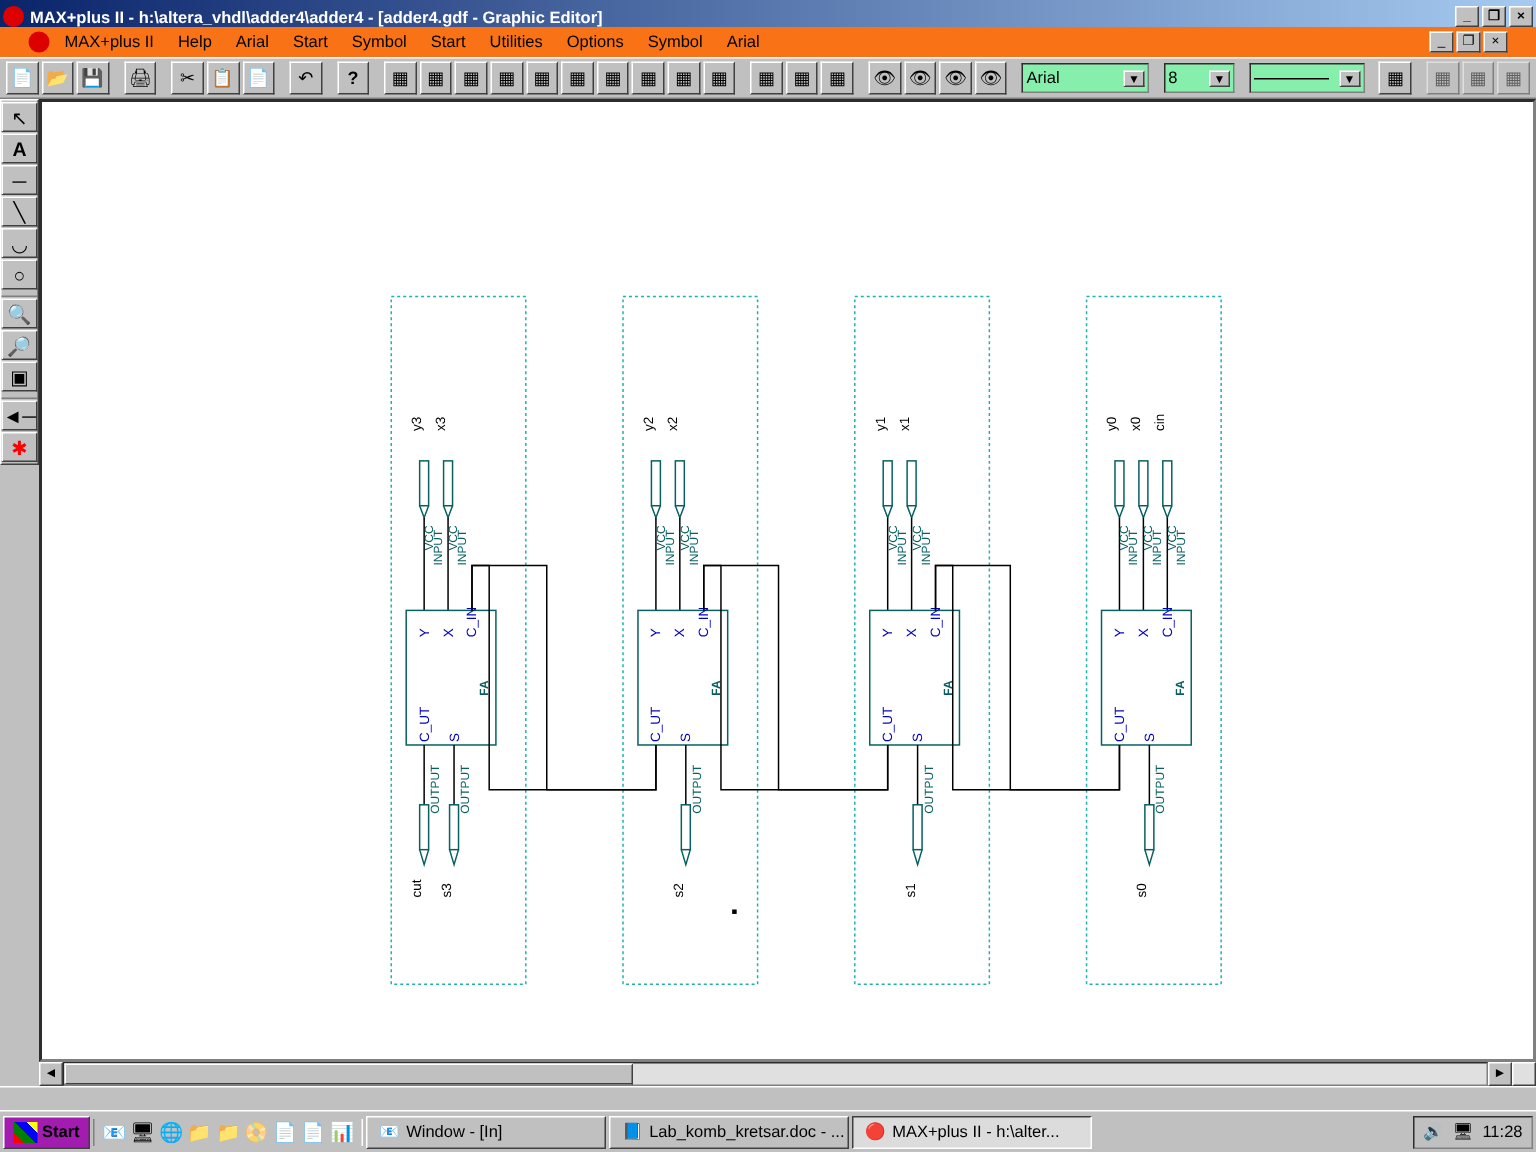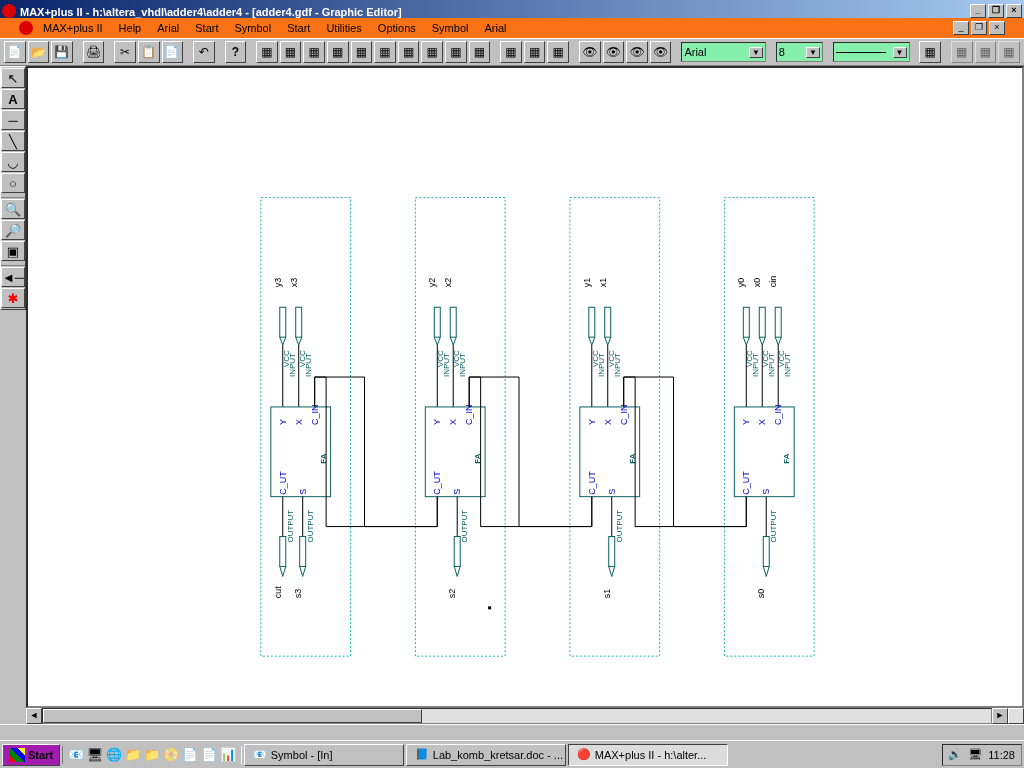--- a/index.html
+++ b/index.html
@@ -324,21 +324,21 @@
     <div class="qi">🌐</div>
     <div class="qi">📁</div>
     <div class="qi">📁</div>
     <div class="qi">📀</div>
     <div class="qi">📄</div>
     <div class="qi">📄</div>
     <div class="qi">📊</div>
   </div>
   <div class="taskbtn">
     <span>📧</span>
-    <span>Symbol - [In]</span>
+    <span>Window - [In]</span>
   </div>
   <div class="taskbtn">
     <span>📘</span>
     <span>Lab_komb_kretsar.doc - ...</span>
   </div>
   <div class="taskbtn active">
     <span>🔴</span>
     <span>MAX+plus II - h:\alter...</span>
   </div>
   <div class="tray">

